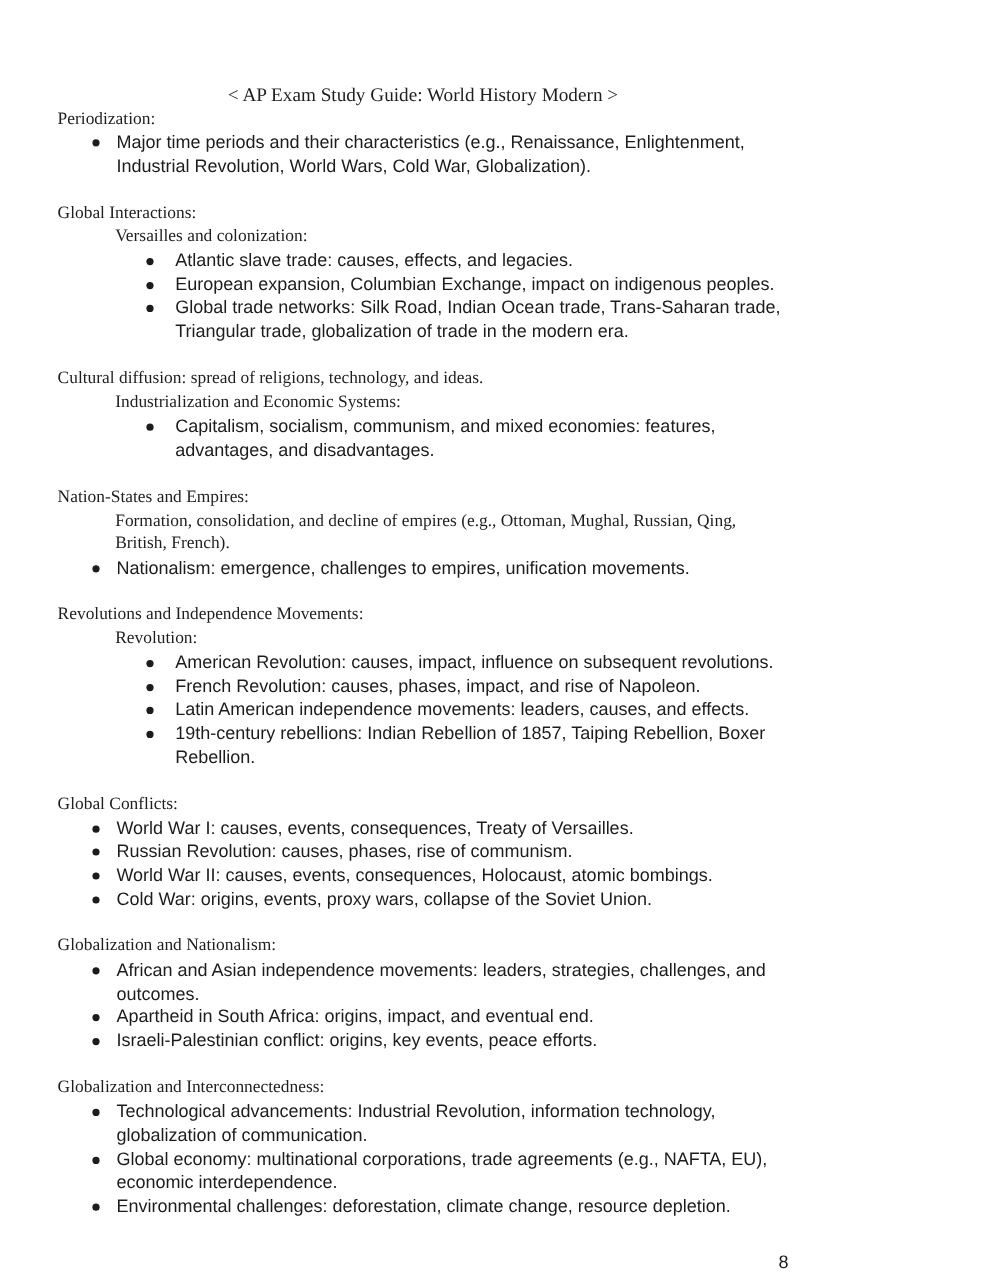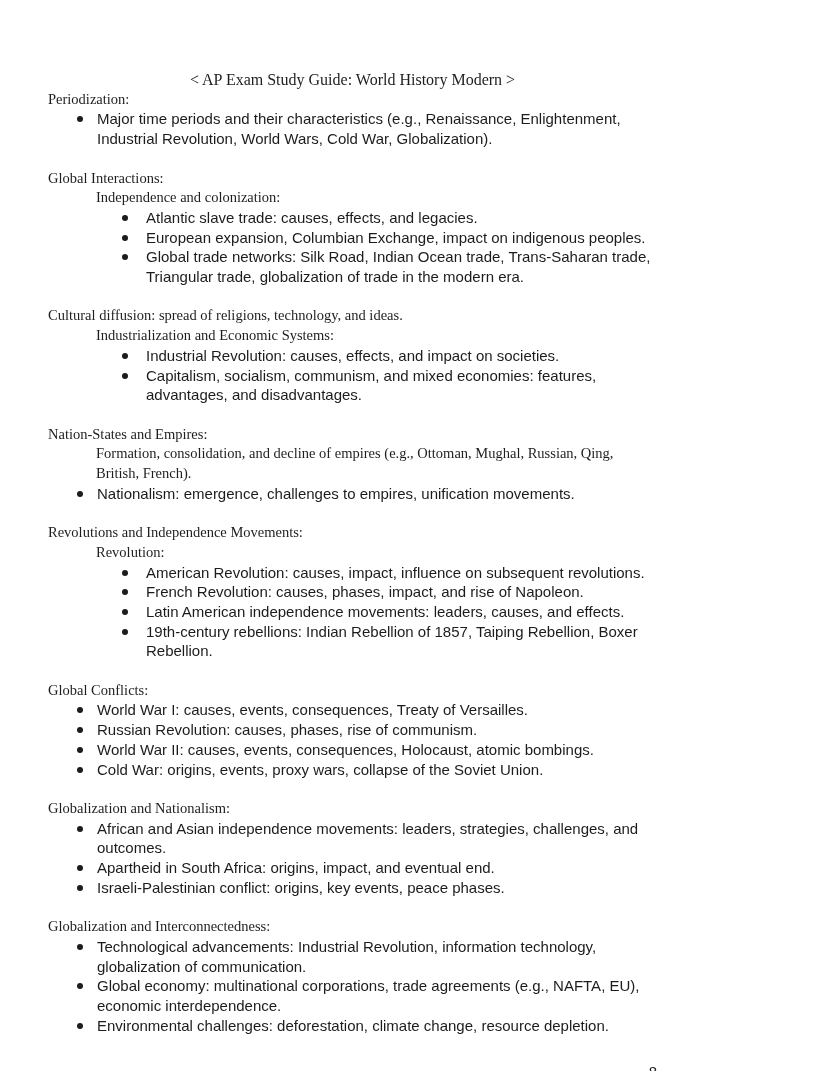--- a/index.html
+++ b/index.html
@@ -75,42 +75,38 @@
   <div class="sec">
     <div class="h">Periodization:</div>
     <div class="b1">
       <span class="dot"></span>
       <span class="bt">Major time periods and their characteristics (e.g., Renaissance, Enlightenment, Industrial Revolution, World Wars, Cold War, Globalization).</span>
     </div>
   </div>
 
   <div class="sec">
     <div class="h">Global Interactions:</div>
-    <div class="sub">Independence and colonization:</div>
+    <div class="sub">Versailles and colonization:</div>
     <div class="b2">
       <span class="dot"></span>
       <span class="bt">Atlantic slave trade: causes, effects, and legacies.</span>
     </div>
     <div class="b2">
       <span class="dot"></span>
       <span class="bt">European expansion, Columbian Exchange, impact on indigenous peoples.</span>
     </div>
     <div class="b2">
       <span class="dot"></span>
       <span class="bt">Global trade networks: Silk Road, Indian Ocean trade, Trans-Saharan trade, Triangular trade, globalization of trade in the modern era.</span>
     </div>
   </div>
 
   <div class="sec">
     <div class="h">Cultural diffusion: spread of religions, technology, and ideas.</div>
     <div class="sub">Industrialization and Economic Systems:</div>
-    <div class="b2">
-      <span class="dot"></span>
-      <span class="bt">Industrial Revolution: causes, effects, and impact on societies.</span>
-    </div>
     <div class="b2">
       <span class="dot"></span>
       <span class="bt">Capitalism, socialism, communism, and mixed economies: features, advantages, and disadvantages.</span>
     </div>
   </div>
 
   <div class="sec">
     <div class="h">Nation-States and Empires:</div>
     <div class="sub">Formation, consolidation, and decline of empires (e.g., Ottoman, Mughal, Russian, Qing, British, French).</div>
     <div class="b1">
@@ -165,21 +161,21 @@
     <div class="b1">
       <span class="dot"></span>
       <span class="bt">African and Asian independence movements: leaders, strategies, challenges, and outcomes.</span>
     </div>
     <div class="b1">
       <span class="dot"></span>
       <span class="bt">Apartheid in South Africa: origins, impact, and eventual end.</span>
     </div>
     <div class="b1">
       <span class="dot"></span>
-      <span class="bt">Israeli-Palestinian conflict: origins, key events, peace phases.</span>
+      <span class="bt">Israeli-Palestinian conflict: origins, key events, peace efforts.</span>
     </div>
   </div>
 
   <div class="sec">
     <div class="h">Globalization and Interconnectedness:</div>
     <div class="b1">
       <span class="dot"></span>
       <span class="bt">Technological advancements: Industrial Revolution, information technology, globalization of communication.</span>
     </div>
     <div class="b1">

